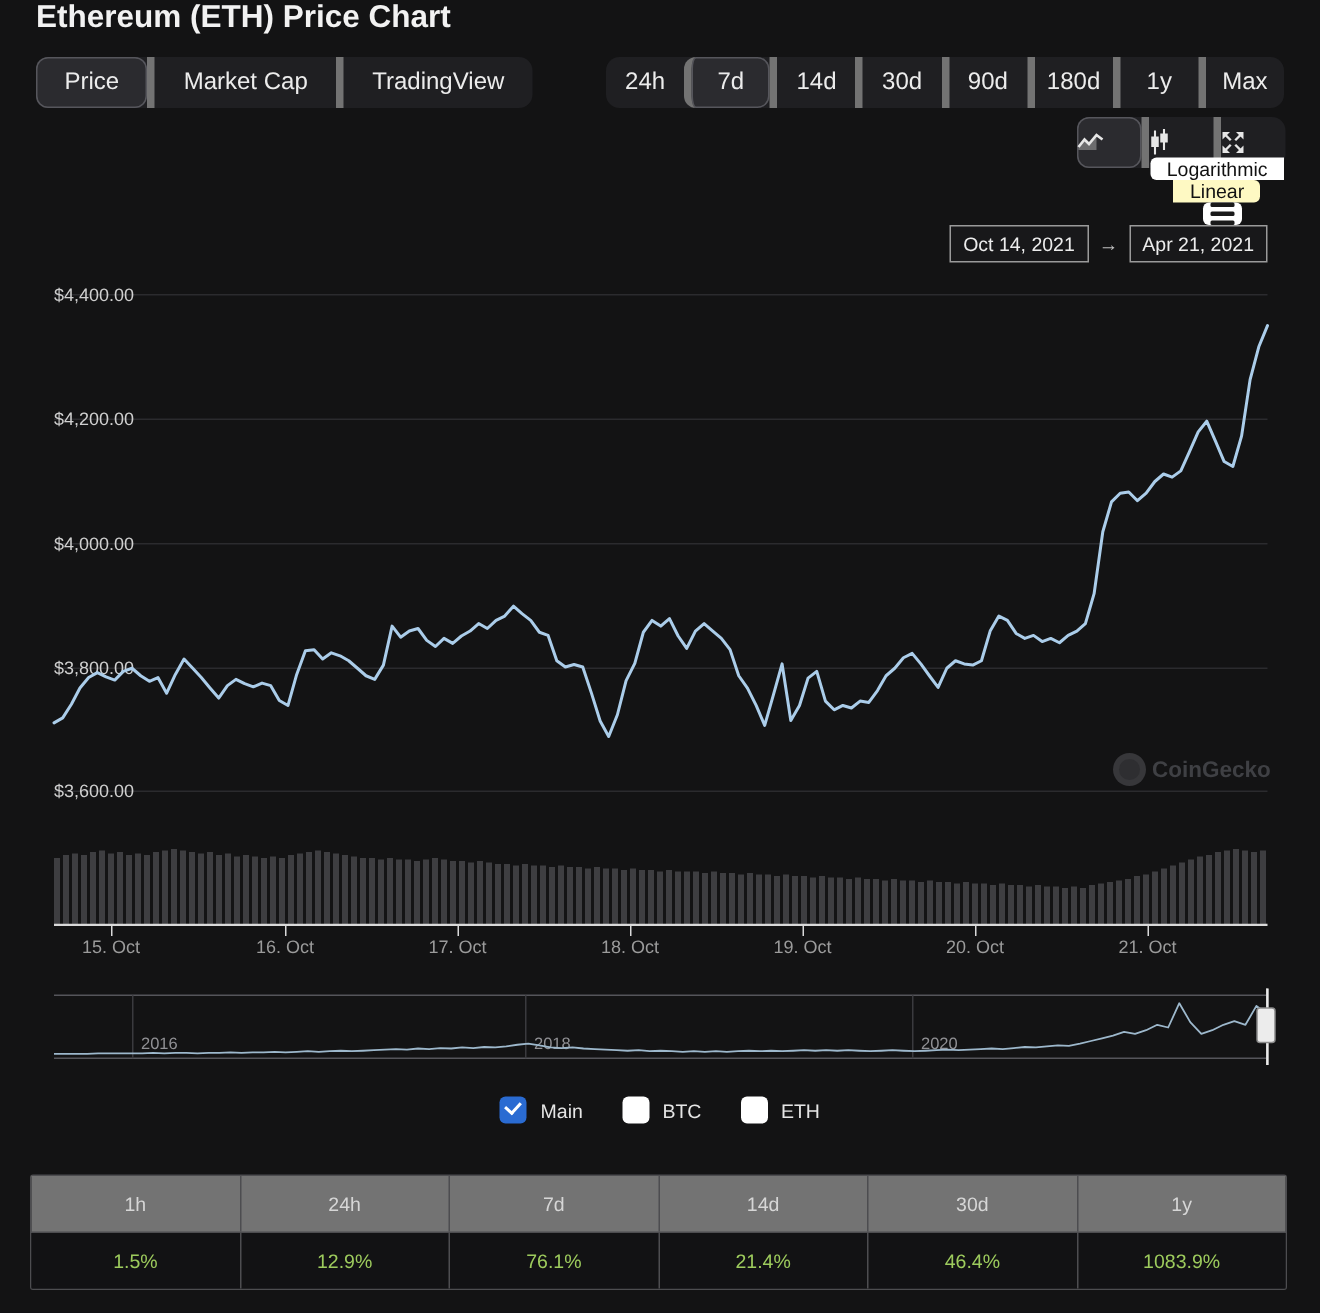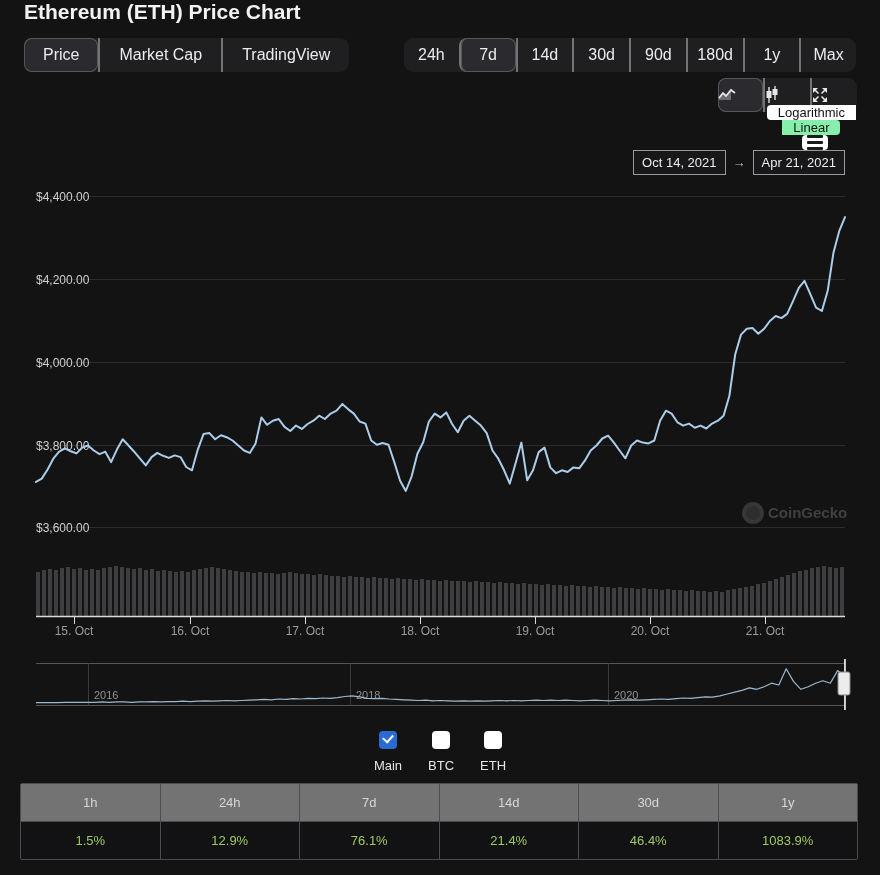--- a/index.html
+++ b/index.html
@@ -5,36 +5,36 @@
   html,body{margin:0;padding:0;background:#131314;}
   body{font-family:"Liberation Sans","DejaVu Sans",sans-serif;color:#e8e8e8;}
   #app{position:relative;width:880px;height:875px;background:#131314;overflow:hidden;}
 
   .page-title{position:absolute;left:24px;top:0px;font-size:21px;font-weight:700;color:#f2f2f2;}
 
   
   .seg-group{position:absolute;display:flex;background:#1f1f22;border-radius:9px;height:34px;align-items:stretch;}
   .seg{display:flex;align-items:center;justify-content:center;font-size:16px;color:#ececec;
        padding:0 19px;cursor:pointer;position:relative;white-space:nowrap;}
-  .seg + .seg{border-left:2px solid #737373;}
+  .seg + .seg{border-left:5px solid #737373;}
   .seg.sel{background:#2b2b2f;box-shadow:inset 0 0 0 1px #56565c;border-radius:8px;}
   .seg-icons .seg{padding:0 15px;}
 
   #chart-tabs{left:24px;top:38px;}
   #range-tabs{left:404px;top:38px;width:452px;}
   #range-tabs .seg{flex:1;padding:0;}
   #type-icons{left:718px;top:78px;width:139px;}
   #type-icons .seg{flex:1;}
 
   
   #scale-row{position:absolute;top:105px;right:24px;display:flex;align-items:center;height:38px;flex-direction:column;}
   .scale-btn{height:28px;display:flex;align-items:center;justify-content:center;padding:0 11px;
              font-size:13px;color:#111;background:#ffffff;cursor:pointer;}
   .scale-btn:first-child{border-radius:4px 0 0 4px;}
-  .scale-btn.sel{background:#86efac;border-radius:0 4px 4px 0;}
+  .scale-btn.sel{background:#fef9c3;border-radius:0 4px 4px 0;}
   #menu-btn{width:26px;height:26px;background:#fff;border-radius:4px;margin-left:8px;display:flex;
             flex-direction:column;justify-content:center;align-items:center;gap:3px;cursor:pointer;}
   #menu-btn .bar{width:16px;height:3px;background:#1a1a1a;border-radius:1px;}
 
   
   #date-row{position:absolute;top:150px;right:35px;display:flex;align-items:center;gap:7px;padding-left:43px;}
   .date-box{height:23px;line-height:23px;padding:0 8px;border:1px solid #9a9a9a;background:#18181a;
             color:#ececec;font-size:13px;min-width:66px;text-align:center;cursor:text;}
   .date-arrow{color:#bdbdbd;font-size:13px;}
 
@@ -45,21 +45,21 @@
   .gl{stroke:#2b2b2e;stroke-width:1;}
   .ylab{fill:#cfcfcf;font-size:12px;}
   .xlab{fill:#9b9b9b;font-size:12px;text-anchor:middle;}
   .axis{stroke:#d9d9d9;stroke-width:1.5;}
   .tick{stroke:#d9d9d9;stroke-width:1;}
   .navgl{stroke:#3a3a3e;stroke-width:1;}
   .navlab{fill:#909094;font-size:11px;}
 
   
   #legend{position:absolute;left:0;right:0;top:731px;display:flex;justify-content:center;align-items:center;gap:26px;}
-  .cb-item{display:flex;align-items:center;gap:9px;cursor:pointer;flex-direction:column;}
+  .cb-item{display:flex;align-items:center;gap:9px;cursor:pointer;}
   .cb{width:18px;height:18px;border-radius:4px;background:#fff;position:relative;}
   .cb.on{background:#2a6bd2;}
   .cb.on::after{content:"";position:absolute;left:4px;top:3px;width:8px;height:5px;
                 border-left:2.5px solid #fff;border-bottom:2.5px solid #fff;transform:rotate(-48deg);}
   .cb-label{font-size:13px;color:#e5e5e5;}
 
   
   #stats{position:absolute;left:20px;top:783px;width:836px;height:75px;border:1px solid #4d4d50;
          border-radius:2px;display:flex;flex-direction:column;}
   .t-row{display:flex;flex:1;}

